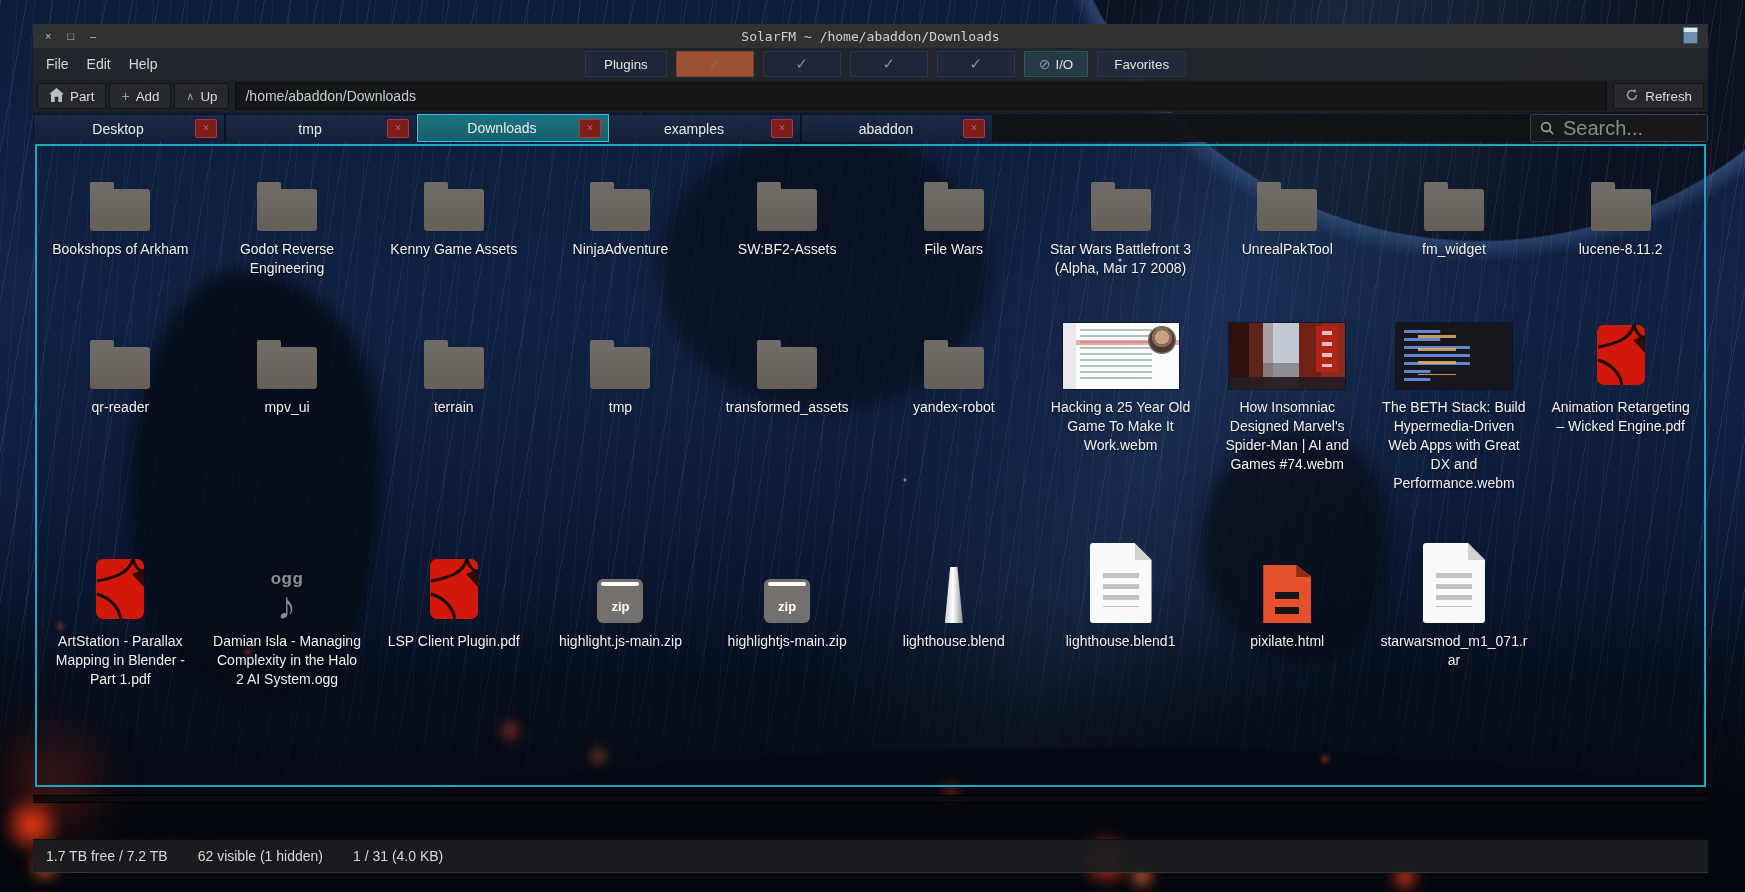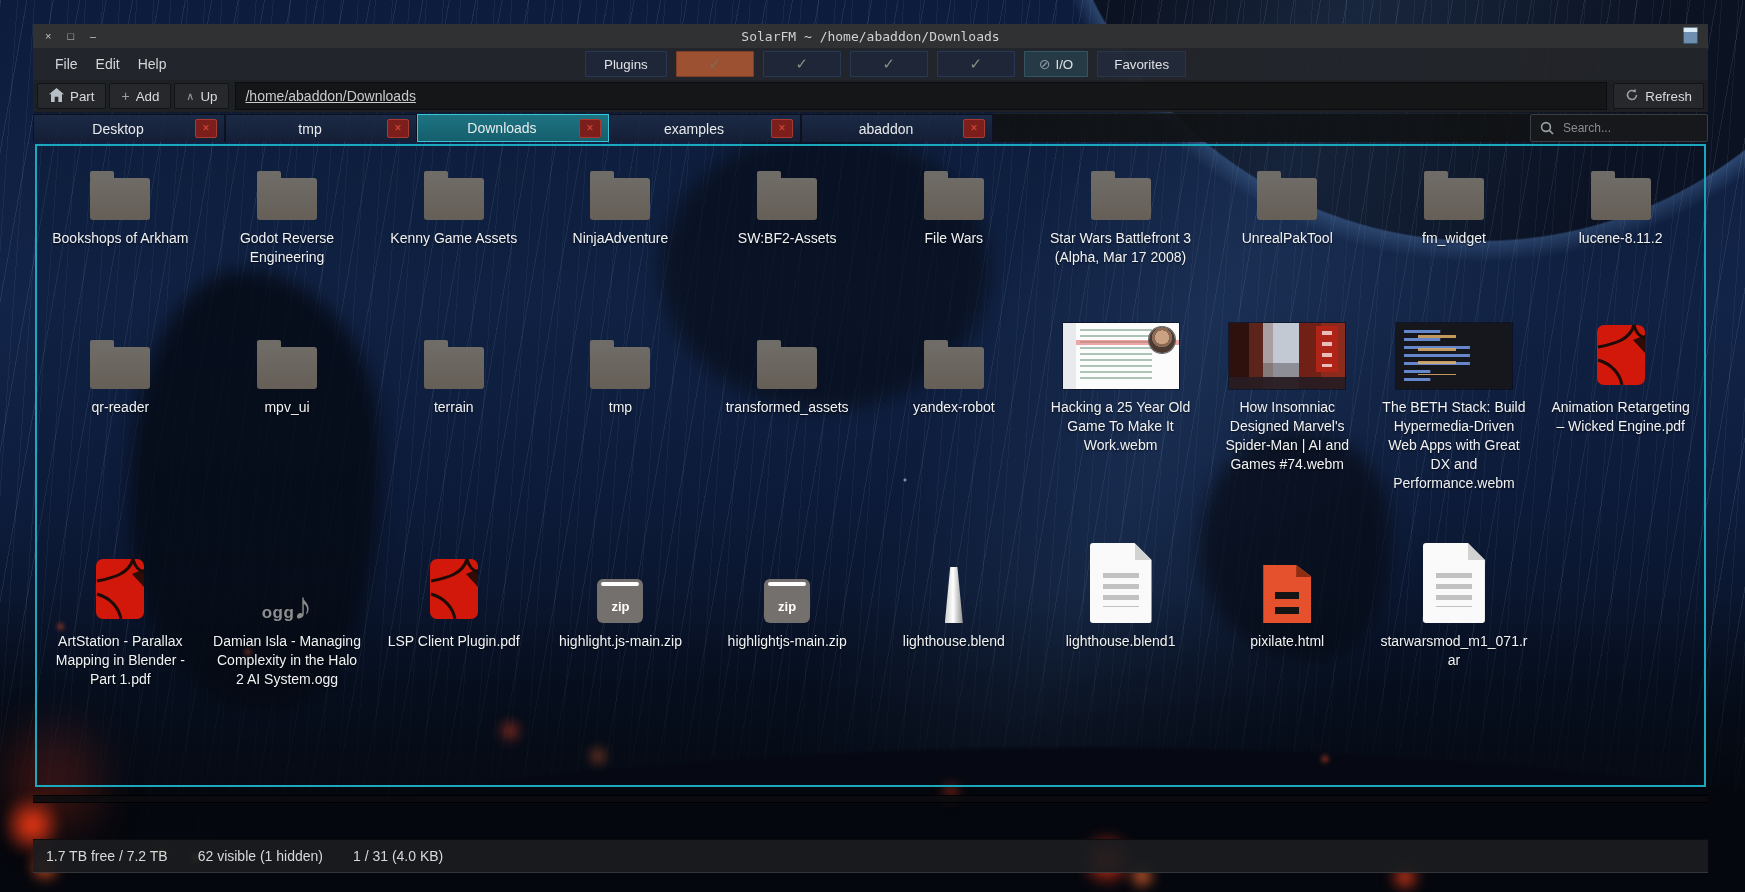--- a/index.html
+++ b/index.html
@@ -28,76 +28,76 @@
   
   .window{position:absolute;left:33px;top:24px;width:1675px;height:852px;
     color:#d6d8da;font-size:14px;}
   .titlebar{height:24px;background:#2f3133;display:flex;align-items:center;position:relative;}
   .winbtns{display:flex;gap:16px;padding-left:12px;z-index:2;}
   .wb{color:#c2c5c8;font-size:11px;line-height:11px;cursor:default;}
   .title{position:absolute;left:0;right:0;text-align:center;
     font-family:"DejaVu Sans Mono","Liberation Mono",monospace;font-size:13px;color:#cfd2d4;}
   .journal{position:absolute;right:10px;top:3px;width:15px;height:17px;border-radius:2px;
     background:linear-gradient(180deg,#d9ecf7 0 5px,#6d8fb0 5px);box-shadow:inset 0 0 0 1px rgba(20,40,60,0.55);}
-  .menubar{height:32px;background:rgba(36,38,42,0.93);display:flex;align-items:center;position:relative;padding-left:9px;}
+  .menubar{height:32px;background:rgba(36,38,42,0.93);display:flex;align-items:center;position:relative;}
   .menu-item{padding:0 9px;color:#d4d6d8;}
   .menu-item:first-child{margin-left:4px;}
   .mb-group{position:absolute;left:552px;top:3px;display:flex;gap:9px;align-items:center;height:26px;}
   .mb-btn{height:26px;display:flex;align-items:center;justify-content:center;border-radius:1px;
     background:rgba(28,40,66,0.55);border:1px solid rgba(70,100,150,0.28);color:#dfe1e3;padding:0 18px;}
   .mb-toggle{width:78px;padding:0;}
   .mb-toggle .check{color:rgba(175,180,165,0.75);font-size:15px;}
   .mb-toggle.orange{background:#9c5232;border-color:#7e3f24;}
   .mb-toggle.orange .check{color:rgba(120,115,90,0.95);}
   .mb-io{background:rgba(42,80,95,0.5);border-color:rgba(90,150,170,0.3);gap:5px;padding:0 14px;}
   .io-slash{color:#8c98a4;font-size:14px;}
   .mb-fav{background:rgba(35,50,80,0.40);border-color:rgba(70,100,150,0.2);padding:0 16px;}
   .toolbar{height:32px;background:rgba(30,32,35,0.96);display:flex;align-items:center;gap:3px;padding:0 4px;}
   .tb-btn{height:26px;background:#26282b;border:1px solid #121315;border-radius:2px;
     display:flex;align-items:center;gap:6px;padding:0 11px;color:#d8dadc;}
   .tb-glyph{color:#9aa0a5;font-size:14px;line-height:14px;}
   .path-entry{flex:1;height:26px;background:#151618;border:1px solid #0c0d0e;border-radius:0;
-    display:flex;align-items:center;padding:0 9px;color:#c9ccce;margin:0 3px;text-decoration:underline;}
+    display:flex;align-items:center;padding:0 9px;color:#c9ccce;margin:0 3px;}
   
   .tabbar{height:30px;display:flex;align-items:flex-end;background:rgba(18,20,24,0.35);}
   .tab{width:192px;height:28px;display:flex;align-items:center;padding:0 7px;box-sizing:border-box;
     background:linear-gradient(180deg,rgba(30,44,74,0.85),rgba(21,31,54,0.85));
     border:1px solid rgba(10,14,24,0.8);border-bottom:none;}
   .tab.active{background:linear-gradient(180deg,#1d7382,#155f6d);border:1px solid #36c6da;}
   .tab-label{flex:1;text-align:center;color:#e8eaec;font-size:14px;white-space:nowrap;overflow:hidden;}
   .tab-close{width:22px;height:19px;background:#7c1f1c;border:1px solid #a83a30;border-radius:2px;
     color:#e04b3c;font-size:12px;line-height:17px;text-align:center;padding:0;cursor:default;}
   .tab-filler{flex:1;height:28px;background:rgba(16,18,21,0.88);border-top:1px solid rgba(60,65,72,0.3);}
   .searchbox{width:178px;height:28px;background:#17181b;border:1px solid #3a3d41;border-radius:2px;
     display:flex;align-items:center;gap:7px;padding:0 9px;box-sizing:border-box;margin-bottom:0px;}
   .searchbox input{flex:1;background:transparent;border:none;outline:none;color:#15803d;
-    font-family:"Liberation Sans",sans-serif;font-size:12px;width:120px;}
+    font-family:"Liberation Sans",sans-serif;font-size:20px;width:120px;}
   .searchbox input::placeholder{color:#878c91;}
   
   .content{position:relative;margin:2px 2px 0 2px;height:643px;box-sizing:border-box;
     border:2px solid #1ba7bc;background:rgba(10,24,46,0.18);overflow:hidden;}
   .row{position:absolute;left:0;width:100%;display:grid;grid-template-columns:repeat(10,1fr);justify-items:center;}
-  .row1{top:20px;}  .row2{top:175px;}  .row3{top:385px;}
+  .row1{top:31px;}  .row2{top:175px;}  .row3{top:385px;}
   .cell{display:flex;flex-direction:column;align-items:center;}
   .iconbox{display:flex;align-items:flex-end;justify-content:center;}
   .row1 .iconbox{height:54px;} .row2 .iconbox{height:68px;} .row3 .iconbox{height:92px;}
   .flabel{margin-top:9px;max-width:150px;text-align:center;font-size:14px;line-height:19px;
     color:#f1f2f3;text-shadow:0 1px 2px rgba(0,0,0,0.65);overflow-wrap:break-word;word-break:break-word;}
   
   .icon-folder{width:60px;height:42px;background:linear-gradient(180deg,#6f6b66,#655f57);
     border-radius:2px 3px 3px 3px;position:relative;}
   .icon-folder::before{content:"";position:absolute;top:-7px;left:0;width:24px;height:8px;
     background:#6f6b66;border-radius:2px 2px 0 0;}
   .icon-zip{width:46px;height:44px;background:#74706d;border-radius:6px;position:relative;
     display:flex;align-items:center;justify-content:center;}
   .icon-zip::before{content:"";position:absolute;top:3px;left:4px;right:4px;height:4px;background:#fff;border-radius:2px;}
   .zip-t{color:#fff;font-size:13px;font-weight:bold;margin-top:10px;}
   .icon-iso{width:56px;height:56px;border-radius:50%;
     background:radial-gradient(circle,#2b2b29 0 3px,#8a8986 3px 10px,rgba(60,60,58,0.55) 10px 12px,#9b9a96 12px 27px,transparent 28px);}
-  .icon-ogg{display:flex;align-items:flex-end;}
+  .icon-ogg{display:flex;align-items:center;flex-direction:column;}
   .ogg-t{color:#8f8f8f;font-size:17px;font-weight:bold;letter-spacing:0.5px;margin-top:2px;}
   .ogg-n{color:#8a8a8a;font-size:38px;line-height:34px;margin-left:-1px;}
   .icon-blend{width:18px;height:56px;clip-path:polygon(30% 0,70% 0,100% 100%,0 100%);
     background:linear-gradient(90deg,#cfcfcf,#ffffff 45%,#8f8f8f);}
   .icon-doc{width:62px;height:80px;background:#fafafa;border-radius:3px;position:relative;
     clip-path:polygon(0 0,calc(100% - 17px) 0,100% 17px,100% 100%,0 100%);}
   .icon-doc::before{content:"";position:absolute;top:0;right:0;width:17px;height:17px;
     background:#d2d2d2;clip-path:polygon(0 0,0 100%,100% 100%);}
   .icon-doc::after{content:"";position:absolute;left:13px;top:30px;width:36px;height:34px;
     background:repeating-linear-gradient(180deg,#c2c2c2 0 5px,transparent 5px 11px);}

